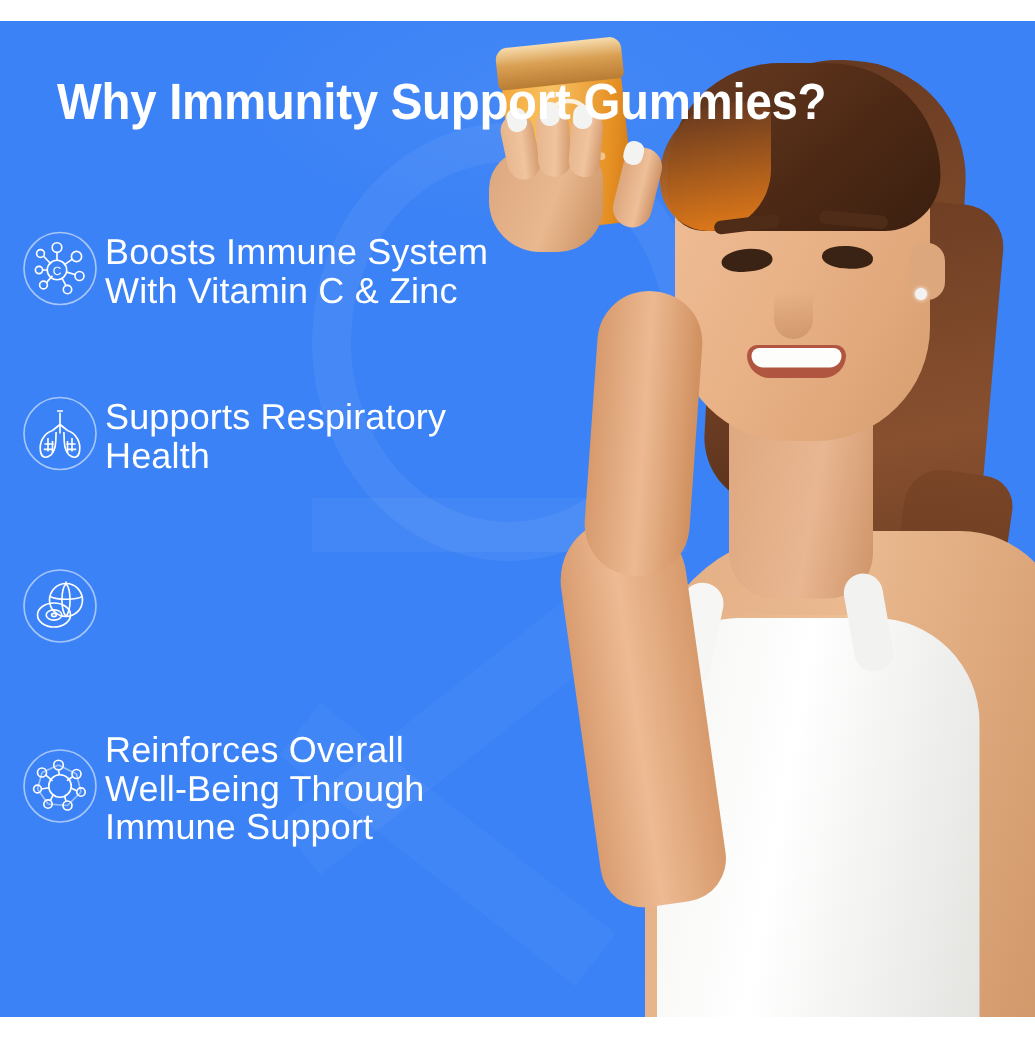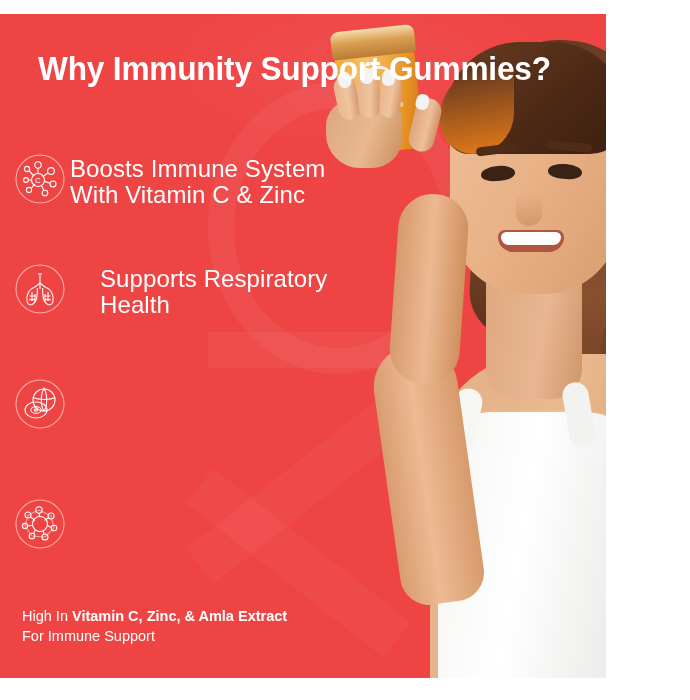--- a/index.html
+++ b/index.html
@@ -7,22 +7,22 @@
   body{
     width:690px;height:700px;overflow:hidden;
     font-family:"Liberation Sans","DejaVu Sans",sans-serif;
     -webkit-font-smoothing:antialiased;
   }
   .canvas{
     position:relative;width:690px;height:700px;background:#ffffff;overflow:hidden;
   }
   
   .panel{
-    position:absolute;left:0;top:14px;width:606px;height:664px;
-    background:#ef4444;overflow:hidden;
+    position:absolute;left:0;top:14px;width:690px;height:664px;
+    background:#3b82f6;overflow:hidden;
   }
   
   .wm-ring{
     position:absolute;left:208px;top:68px;width:210px;height:240px;
     border:26px solid rgba(255,255,255,.055);border-radius:50%;
     pointer-events:none;
   }
   .wm-bar{
     position:absolute;left:208px;top:318px;width:250px;height:36px;
     background:rgba(255,255,255,.045);
@@ -47,21 +47,21 @@
     color:#ffffff;
     font-family:"Liberation Sans Narrow","Liberation Sans","DejaVu Sans Condensed",sans-serif;
     font-weight:700;font-size:34px;line-height:40px;letter-spacing:-.2px;
     transform:scaleX(.93);transform-origin:left center;
     white-space:nowrap;
   }
   
   .features{position:absolute;left:0;top:0;width:400px;}
   .feature{position:absolute;left:14px;display:flex;align-items:flex-start;}
   .f0{top:139px;}
-  .f1{top:249px;gap:30px;}
+  .f1{top:249px;}
   .f2{top:364px;}
   .f3{top:484px;}
   .ficon{
     width:52px;height:52px;flex:0 0 52px;position:relative;
   }
   .ficon svg{display:block;width:52px;height:52px;}
   .ftext{
     margin-left:4px;color:#ffffff;
     font-size:24px;line-height:25.5px;font-weight:400;
     letter-spacing:.1px;white-space:pre-line;
@@ -379,20 +379,22 @@
             <circle cx="25" cy="12" r="3.2"></circle>
             <circle cx="37" cy="18" r="3"></circle>
             <circle cx="40" cy="30" r="2.8"></circle>
             <circle cx="31" cy="39" r="3"></circle>
             <circle cx="18" cy="38" r="2.8"></circle>
             <circle cx="11" cy="28" r="2.6"></circle>
             <path d="M16.4 18.6 L21 22.6 M25 15.2 L25.6 18.6 M34.4 19.8 L30.6 22.4 M37.4 29.4 L33.4 27.4 M30 36 L29 32.6 M19.6 35.6 L21.6 31.6 M13.6 28 L18.6 27.2"></path>
             <path d="M14 17 L25 12 M25 12 L37 18 M37 18 L40 30 M40 30 L31 39 M31 39 L18 38 M18 38 L11 28 M11 28 L14 17" stroke-opacity=".5"></path>
           </svg>
         </div>
+        <div class="ftext">Reinforces Overall
+Well-Being Through
+Immune Support</div>
       </div>
 
     </div>
 
-    <div class="footnote"><span>High In </span><b>Vitamin C, Zinc, &amp; Amla Extract</b><span> For Immune Support</span></div>
 
   </div>
 </div>
 
 </body></html>

